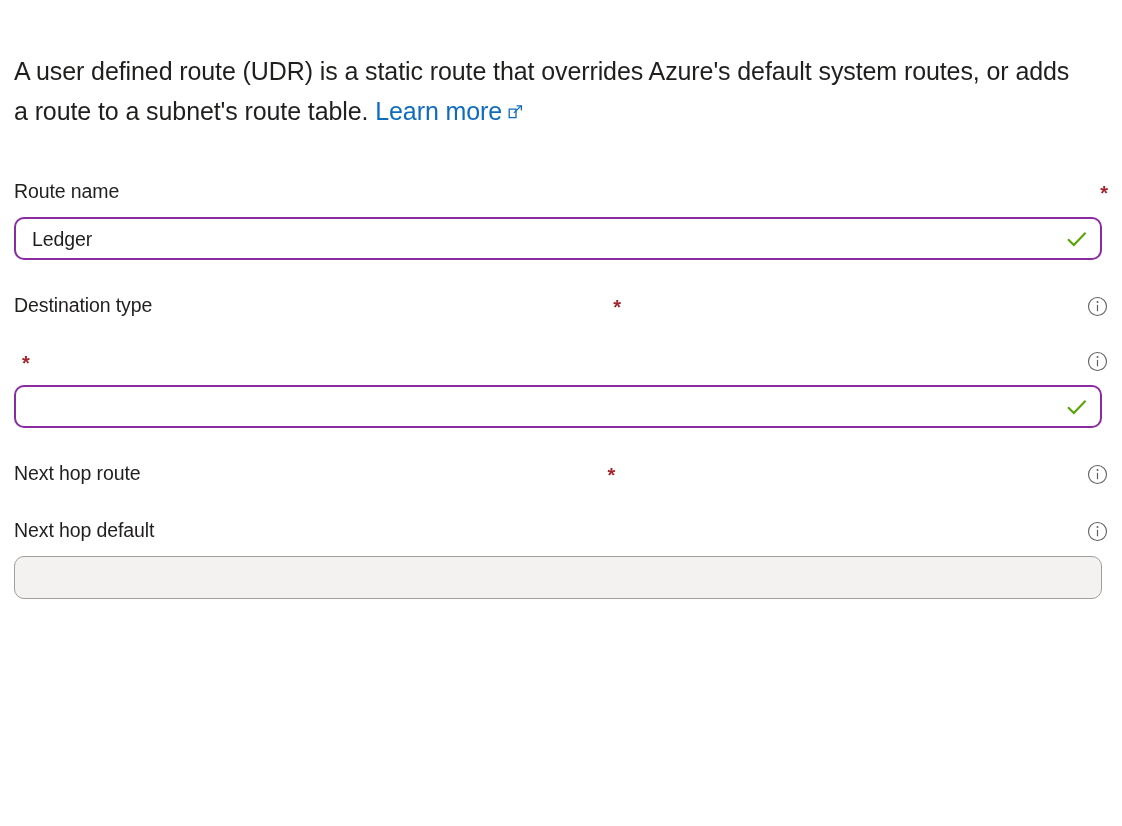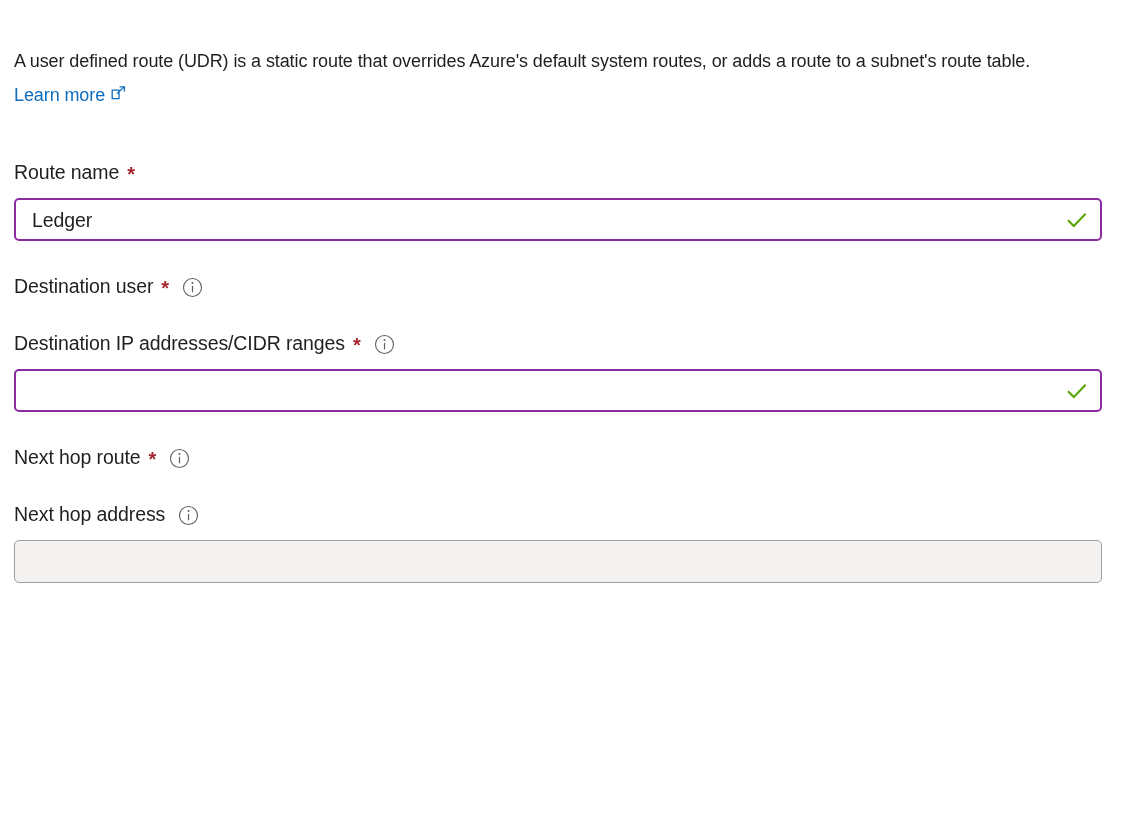--- a/index.html
+++ b/index.html
@@ -19,22 +19,22 @@
   .blade {
     position: relative;
     width: 1122px;
     height: 826px;
     box-sizing: border-box;
     padding: 0 14px;
   }
 
   
   .intro {
-    font-size: 18px;
-    line-height: 34px;
+    font-size: 25px;
+    line-height: 40px;
     color: #201f1e;
     padding-top: 26px;
     max-width: 1065px;
     letter-spacing: -0.1px;
   }
   .intro .learn-more {
     color: #0f6cbd;
     text-decoration: none;
     cursor: pointer;
     white-space: nowrap;
@@ -55,20 +55,21 @@
   .field + .field { margin-top: 33px; }
 
   .field-label {
     display: flex;
     align-items: center;
     font-size: 19.5px;
     line-height: 24px;
     color: #201f1e;
     margin-bottom: 14px;
     letter-spacing: -0.1px;
+    justify-content: space-between;
   }
   .req-star {
     color: #a4262c;
     font-size: 20px;
     line-height: 1;
     margin-left: 8px;
     font-weight: 700;
     position: relative;
     top: 2px;
   }
@@ -83,21 +84,21 @@
   .control {
     position: relative;
     box-sizing: border-box;
     width: 1088px;
     height: 43px;
     border: 2px solid #8a2ba2;
     background: #ffffff;
     display: flex;
     align-items: center;
     padding: 0 0 0 16px;
-    border-radius: 5px;
+    border-radius: 10px;
   }
   .control.disabled {
     border: 1px solid #a19f9d;
     background: #f3f2f1;
     height: 43px;
     cursor: not-allowed;
   }
   .control-value {
     flex: 1 1 auto;
     font-size: 19.5px;
@@ -150,35 +151,34 @@
         <span class="adornment">
           <svg width="26" height="26" viewBox="0 0 26 26" fill="none" xmlns="http://www.w3.org/2000/svg">
               <path d="M4 13.2 L9.8 19 L21.6 6.8" stroke="#57a300" stroke-width="2" fill="none" stroke-linecap="butt" stroke-linejoin="miter"></path>
             </svg>
         </span>
       </div>
     </div>
 
     <div class="field">
       <div class="field-label">
-        <span>Destination user</span>
-        <span class="req-star">*</span>
-        <span class="info-icon">
-          <svg width="21" height="21" viewBox="0 0 21 21" fill="none" xmlns="http://www.w3.org/2000/svg">
-              <circle cx="10.5" cy="10.5" r="9" stroke="#605e5c" stroke-width="1.1" fill="none"></circle>
-              <circle cx="10.5" cy="6.1" r="1" fill="#605e5c"></circle>
-              <path d="M10.5 8.9 V15.3" stroke="#605e5c" stroke-width="1.2" stroke-linecap="butt"></path>
-            </svg>
-        </span>
-      </div>
-    </div>
-
-    <div class="field">
-      <div class="field-label">
-        <span>Destination IP addresses/CIDR ranges</span>
+        <span>Destination type</span>
+        <span class="req-star">*</span>
+        <span class="info-icon">
+          <svg width="21" height="21" viewBox="0 0 21 21" fill="none" xmlns="http://www.w3.org/2000/svg">
+              <circle cx="10.5" cy="10.5" r="9" stroke="#605e5c" stroke-width="1.1" fill="none"></circle>
+              <circle cx="10.5" cy="6.1" r="1" fill="#605e5c"></circle>
+              <path d="M10.5 8.9 V15.3" stroke="#605e5c" stroke-width="1.2" stroke-linecap="butt"></path>
+            </svg>
+        </span>
+      </div>
+    </div>
+
+    <div class="field">
+      <div class="field-label">
         <span class="req-star">*</span>
         <span class="info-icon">
           <svg width="21" height="21" viewBox="0 0 21 21" fill="none" xmlns="http://www.w3.org/2000/svg">
               <circle cx="10.5" cy="10.5" r="9" stroke="#605e5c" stroke-width="1.1" fill="none"></circle>
               <circle cx="10.5" cy="6.1" r="1" fill="#605e5c"></circle>
               <path d="M10.5 8.9 V15.3" stroke="#605e5c" stroke-width="1.2" stroke-linecap="butt"></path>
             </svg>
         </span>
       </div>
       <div class="control">
@@ -200,21 +200,21 @@
               <circle cx="10.5" cy="10.5" r="9" stroke="#605e5c" stroke-width="1.1" fill="none"></circle>
               <circle cx="10.5" cy="6.1" r="1" fill="#605e5c"></circle>
               <path d="M10.5 8.9 V15.3" stroke="#605e5c" stroke-width="1.2" stroke-linecap="butt"></path>
             </svg>
         </span>
       </div>
     </div>
 
     <div class="field">
       <div class="field-label">
-        <span>Next hop address</span>
+        <span>Next hop default</span>
         <span class="info-icon">
           <svg width="21" height="21" viewBox="0 0 21 21" fill="none" xmlns="http://www.w3.org/2000/svg">
               <circle cx="10.5" cy="10.5" r="9" stroke="#605e5c" stroke-width="1.1" fill="none"></circle>
               <circle cx="10.5" cy="6.1" r="1" fill="#605e5c"></circle>
               <path d="M10.5 8.9 V15.3" stroke="#605e5c" stroke-width="1.2" stroke-linecap="butt"></path>
             </svg>
         </span>
       </div>
       <div class="control disabled">
         <input class="control-value" type="text" disabled="" value="" style="">

